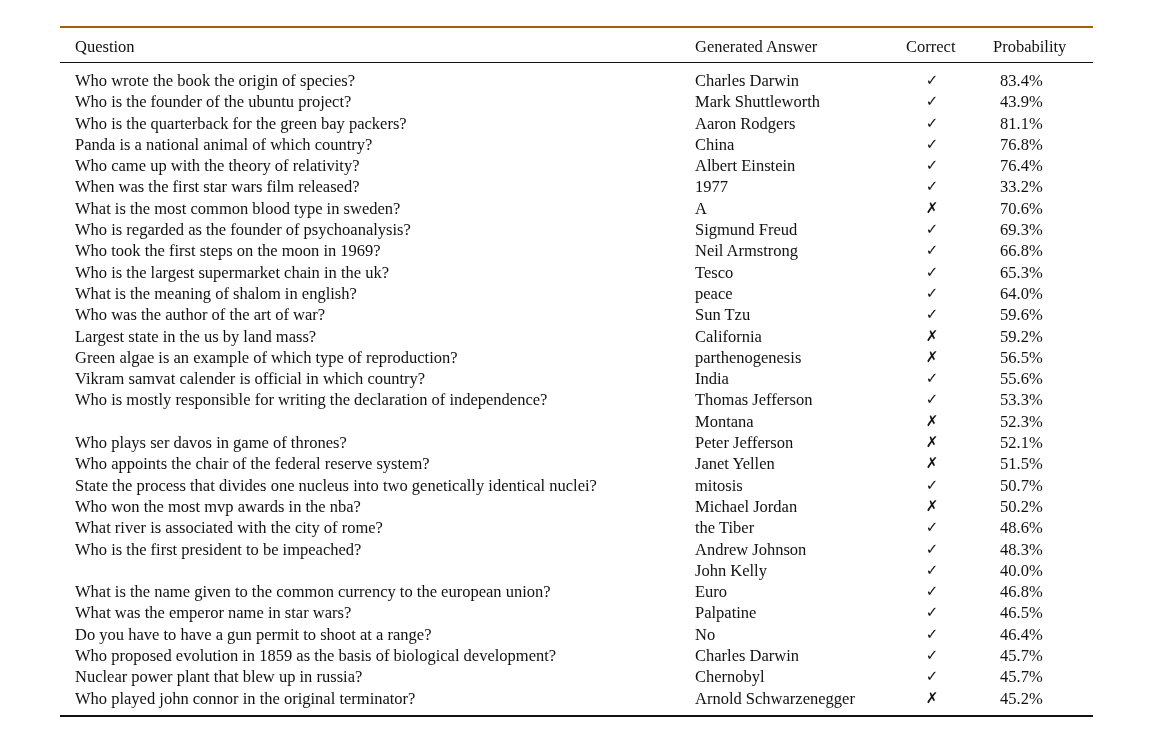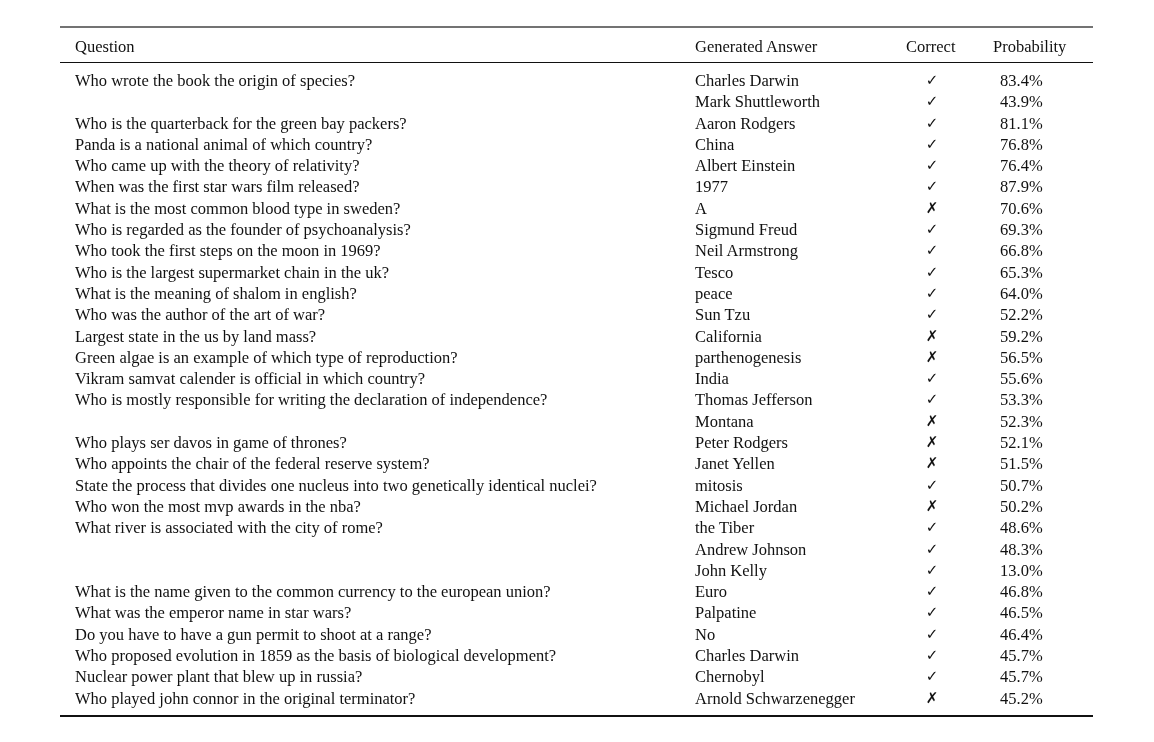--- a/index.html
+++ b/index.html
@@ -3,21 +3,21 @@
 <meta charset="utf-8">
 <style>
   html, body { margin: 0; padding: 0; background: #ffffff; }
   body {
     width: 1154px; height: 742px; position: relative; overflow: hidden;
     font-family: "Liberation Serif", "DejaVu Serif", serif;
     color: #111111;
   }
   .tbl {
     position: absolute; left: 60px; top: 26px; width: 1033px;
-    border-top: 2px solid #737373;
+    border-top: 2px solid #a16207;
     border-bottom: 2px solid #111;
   }
   .hdr {
     position: relative; height: 34px;
     border-bottom: 1.2px solid #111;
     font-size: 16.5px;
   }
   .hdr span { position: absolute; top: 9px; white-space: nowrap; }
   .body { position: relative; padding-top: 7px; padding-bottom: 6px; }
   .row {
@@ -44,20 +44,21 @@
     <span class="c-p">Probability</span>
   </div>
   <div class="body" id="tbody">
       <div class="row">
         <span class="c-q">Who wrote the book the origin of species?</span>
         <span class="c-a">Charles Darwin</span>
         <span class="c-c mark">✓</span>
         <span class="c-p">83.4%</span>
       </div>
       <div class="row">
+        <span class="c-q">Who is the founder of the ubuntu project?</span>
         <span class="c-a">Mark Shuttleworth</span>
         <span class="c-c mark">✓</span>
         <span class="c-p">43.9%</span>
       </div>
       <div class="row">
         <span class="c-q">Who is the quarterback for the green bay packers?</span>
         <span class="c-a">Aaron Rodgers</span>
         <span class="c-c mark">✓</span>
         <span class="c-p">81.1%</span>
       </div>
@@ -70,21 +71,21 @@
       <div class="row">
         <span class="c-q">Who came up with the theory of relativity?</span>
         <span class="c-a">Albert Einstein</span>
         <span class="c-c mark">✓</span>
         <span class="c-p">76.4%</span>
       </div>
       <div class="row">
         <span class="c-q">When was the first star wars film released?</span>
         <span class="c-a">1977</span>
         <span class="c-c mark">✓</span>
-        <span class="c-p">87.9%</span>
+        <span class="c-p">33.2%</span>
       </div>
       <div class="row">
         <span class="c-q">What is the most common blood type in sweden?</span>
         <span class="c-a">A</span>
         <span class="c-c mark">✗</span>
         <span class="c-p">70.6%</span>
       </div>
       <div class="row">
         <span class="c-q">Who is regarded as the founder of psychoanalysis?</span>
         <span class="c-a">Sigmund Freud</span>
@@ -106,21 +107,21 @@
       <div class="row">
         <span class="c-q">What is the meaning of shalom in english?</span>
         <span class="c-a">peace</span>
         <span class="c-c mark">✓</span>
         <span class="c-p">64.0%</span>
       </div>
       <div class="row">
         <span class="c-q">Who was the author of the art of war?</span>
         <span class="c-a">Sun Tzu</span>
         <span class="c-c mark">✓</span>
-        <span class="c-p">52.2%</span>
+        <span class="c-p">59.6%</span>
       </div>
       <div class="row">
         <span class="c-q">Largest state in the us by land mass?</span>
         <span class="c-a">California</span>
         <span class="c-c mark">✗</span>
         <span class="c-p">59.2%</span>
       </div>
       <div class="row">
         <span class="c-q">Green algae is an example of which type of reproduction?</span>
         <span class="c-a">parthenogenesis</span>
@@ -139,21 +140,21 @@
         <span class="c-c mark">✓</span>
         <span class="c-p">53.3%</span>
       </div>
       <div class="row">
         <span class="c-a">Montana</span>
         <span class="c-c mark">✗</span>
         <span class="c-p">52.3%</span>
       </div>
       <div class="row">
         <span class="c-q">Who plays ser davos in game of thrones?</span>
-        <span class="c-a">Peter Rodgers</span>
+        <span class="c-a">Peter Jefferson</span>
         <span class="c-c mark">✗</span>
         <span class="c-p">52.1%</span>
       </div>
       <div class="row">
         <span class="c-q">Who appoints the chair of the federal reserve system?</span>
         <span class="c-a">Janet Yellen</span>
         <span class="c-c mark">✗</span>
         <span class="c-p">51.5%</span>
       </div>
       <div class="row">
@@ -168,28 +169,29 @@
         <span class="c-c mark">✗</span>
         <span class="c-p">50.2%</span>
       </div>
       <div class="row">
         <span class="c-q">What river is associated with the city of rome?</span>
         <span class="c-a">the Tiber</span>
         <span class="c-c mark">✓</span>
         <span class="c-p">48.6%</span>
       </div>
       <div class="row">
+        <span class="c-q">Who is the first president to be impeached?</span>
         <span class="c-a">Andrew Johnson</span>
         <span class="c-c mark">✓</span>
         <span class="c-p">48.3%</span>
       </div>
       <div class="row">
         <span class="c-a">John Kelly</span>
         <span class="c-c mark">✓</span>
-        <span class="c-p">13.0%</span>
+        <span class="c-p">40.0%</span>
       </div>
       <div class="row">
         <span class="c-q">What is the name given to the common currency to the european union?</span>
         <span class="c-a">Euro</span>
         <span class="c-c mark">✓</span>
         <span class="c-p">46.8%</span>
       </div>
       <div class="row">
         <span class="c-q">What was the emperor name in star wars?</span>
         <span class="c-a">Palpatine</span>

